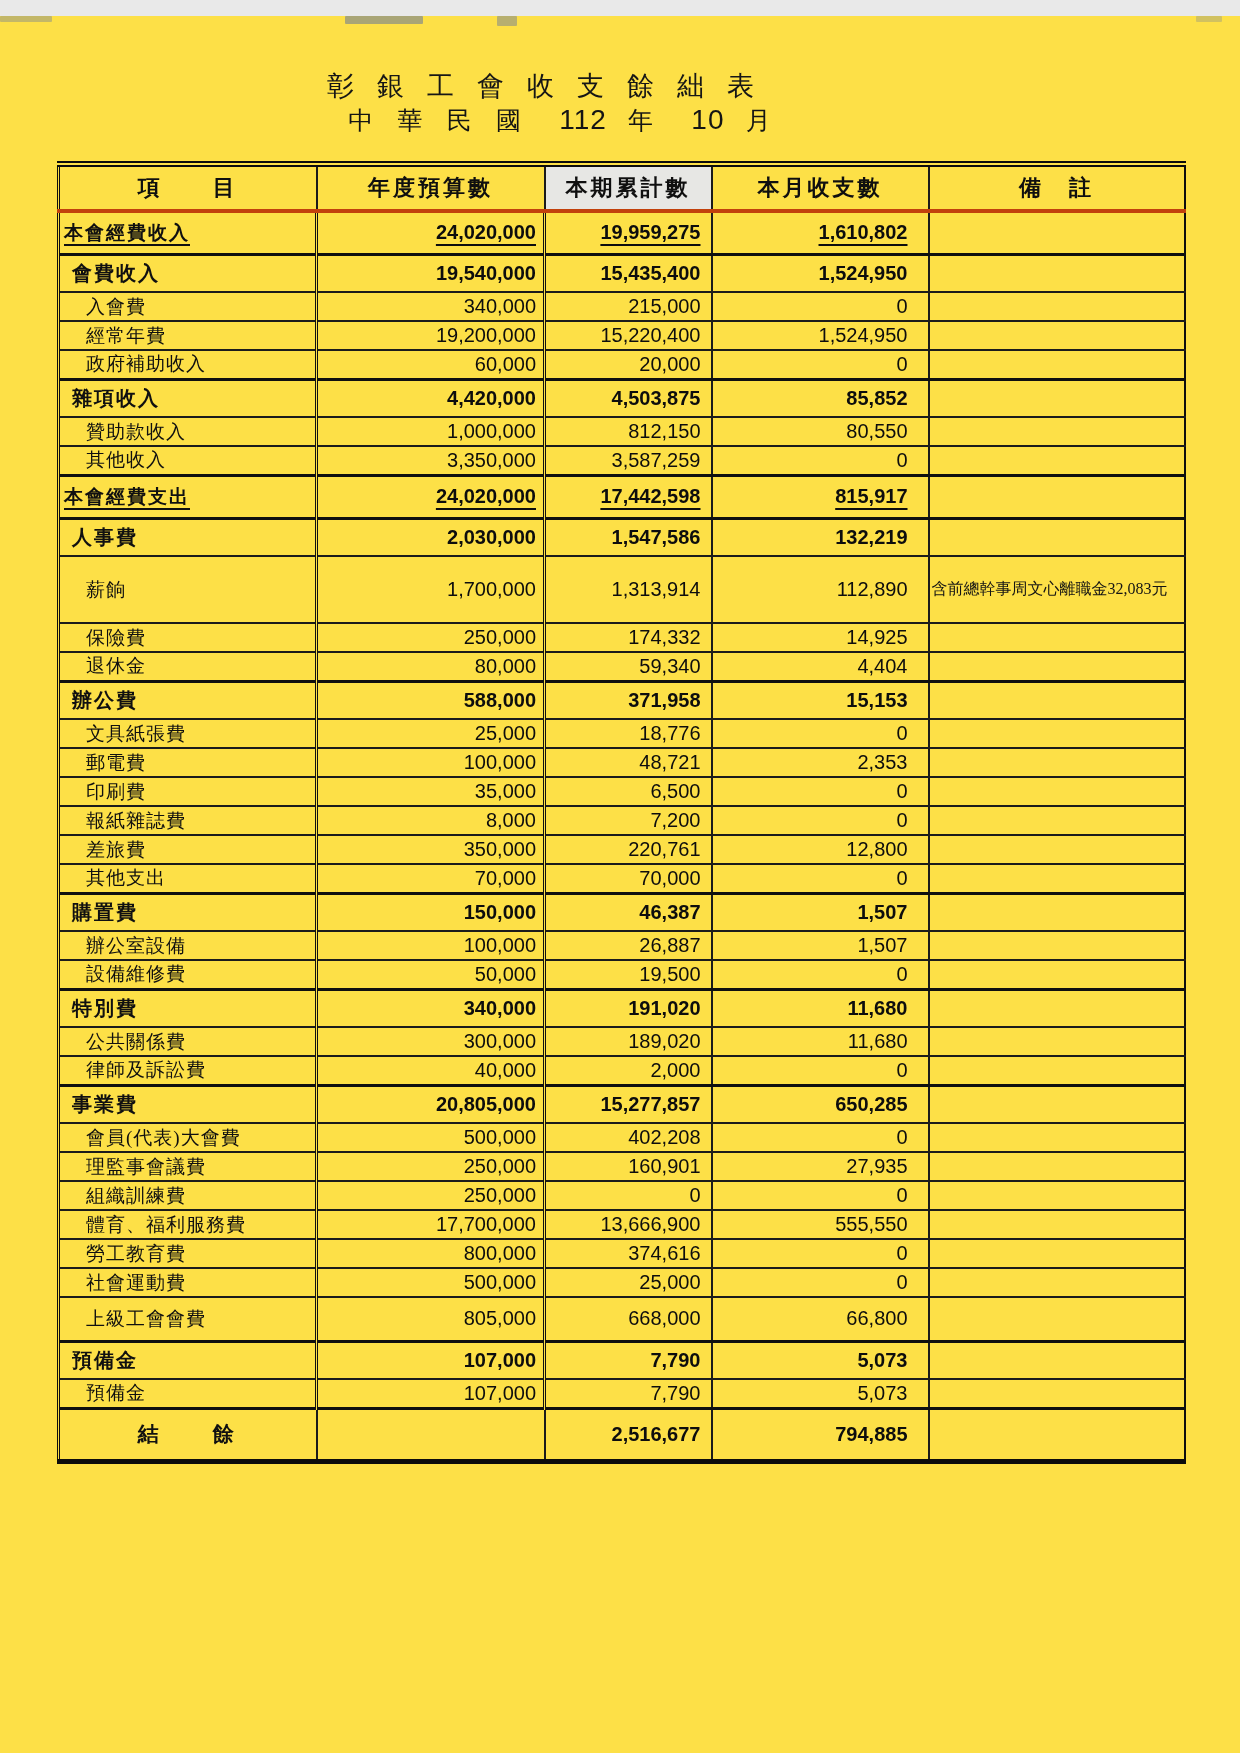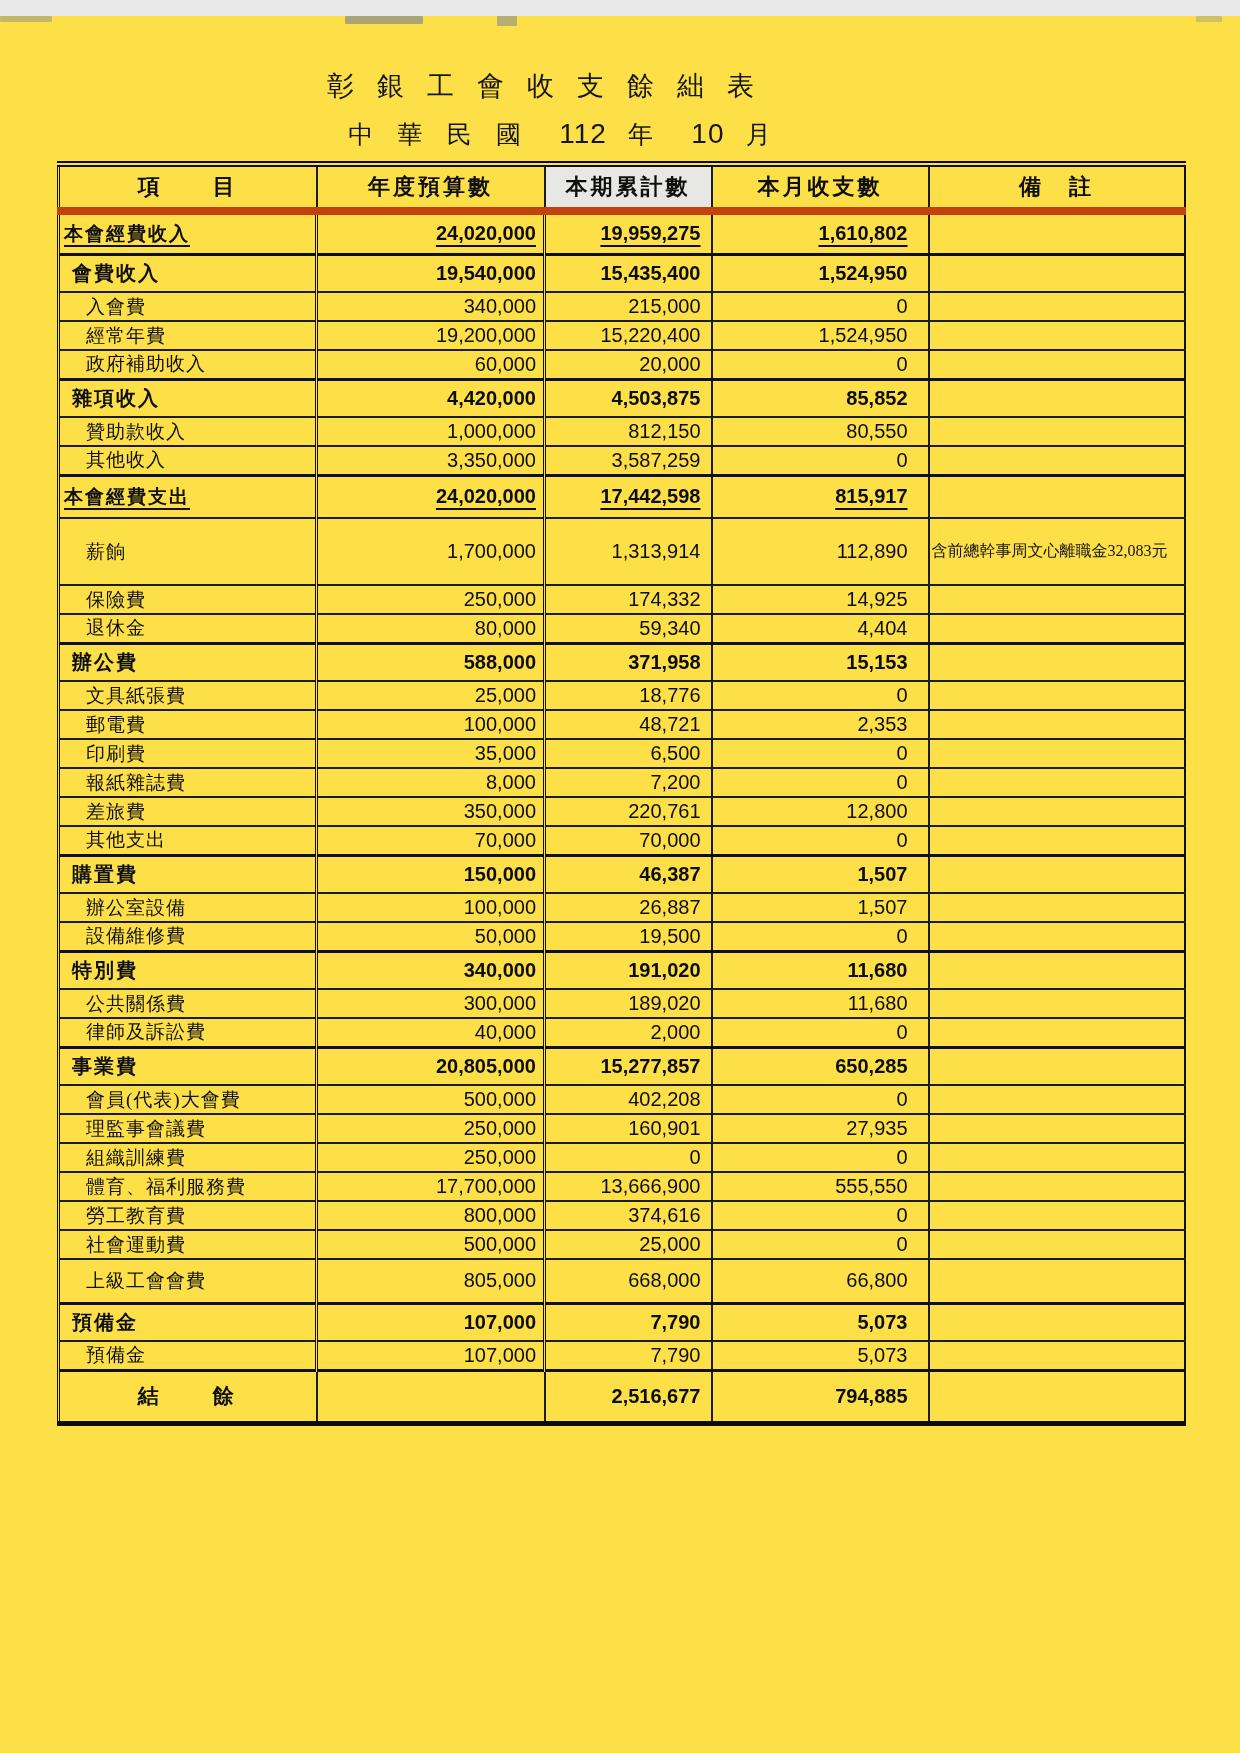--- a/index.html
+++ b/index.html
@@ -14,21 +14,21 @@
   .a2{left:345px;top:0;width:78px;height:8px;opacity:.65;}
   .a3{left:497px;top:0;width:20px;height:10px;opacity:.55;}
   .a4{left:1196px;top:0;width:26px;height:6px;opacity:.35;}
 
   .doc-title{
     position:absolute;left:0;top:52px;width:1104px;margin:0;
     text-align:center;font-size:27px;font-weight:500;
     letter-spacing:23px;white-space:nowrap;color:#161616;
   }
   .doc-subtitle{
-    position:absolute;left:0;top:102px;width:1128px;
+    position:absolute;left:0;top:88px;width:1128px;
     text-align:center;font-size:25px;letter-spacing:9px;
     white-space:nowrap;color:#141414;
   }
   .doc-subtitle .num{
     font-family:"Liberation Sans","DejaVu Sans",sans-serif;
     font-size:28px;letter-spacing:1px;padding:0 6px 0 14px;
   }
 
   table.sheet{
     position:absolute;left:57px;top:145px;width:1126px;
@@ -36,21 +36,21 @@
     border-left:3px double #0e0e0e;border-right:2px solid #0e0e0e;
     border-top:6px double #0c0c0c;border-bottom:5px solid #0c0c0c;
   }
   .sheet th,.sheet td{
     border-left:2px solid #1b1b1b;border-top:2px solid #1b1b1b;
     padding:0;vertical-align:middle;overflow:hidden;
   }
   .sheet thead tr{height:47px;}
   .sheet th{
     font-size:22px;font-weight:700;
-    border-bottom:8px solid #c2410c;letter-spacing:3px;color:#0f0f0f;
+    border-bottom:4px solid #c2410c;letter-spacing:3px;color:#0f0f0f;
   }
   .sheet th.shaded{background:#e7e7e4;}
   td.col-item{
     font-size:19px;padding-left:6px;letter-spacing:1px;
     white-space:nowrap;color:#101010;
   }
   td.col-budget,td.col-cum,td.col-month{
     font-family:"Liberation Sans","DejaVu Sans",sans-serif;
     font-size:20px;text-align:right;color:#0d0d0d;
   }
@@ -182,20 +182,27 @@
           <td class="col-month">0</td>
           <td class="col-note"></td>
         </tr>
         <tr class="total">
           <td class="col-item">本會經費支出</td>
           <td class="col-budget">24,020,000</td>
           <td class="col-cum">17,442,598</td>
           <td class="col-month">815,917</td>
           <td class="col-note"></td>
         </tr>
+        <tr class="section">
+          <td class="col-item">人事費</td>
+          <td class="col-budget">2,030,000</td>
+          <td class="col-cum">1,547,586</td>
+          <td class="col-month">132,219</td>
+          <td class="col-note"></td>
+        </tr>
         <tr class="tall">
           <td class="col-item">薪餉</td>
           <td class="col-budget">1,700,000</td>
           <td class="col-cum">1,313,914</td>
           <td class="col-month">112,890</td>
           <td class="col-note">
             <span class="note-text">含前總幹事周文心離職金32,083元</span>
           </td>
         </tr>
         <tr class="sub">

